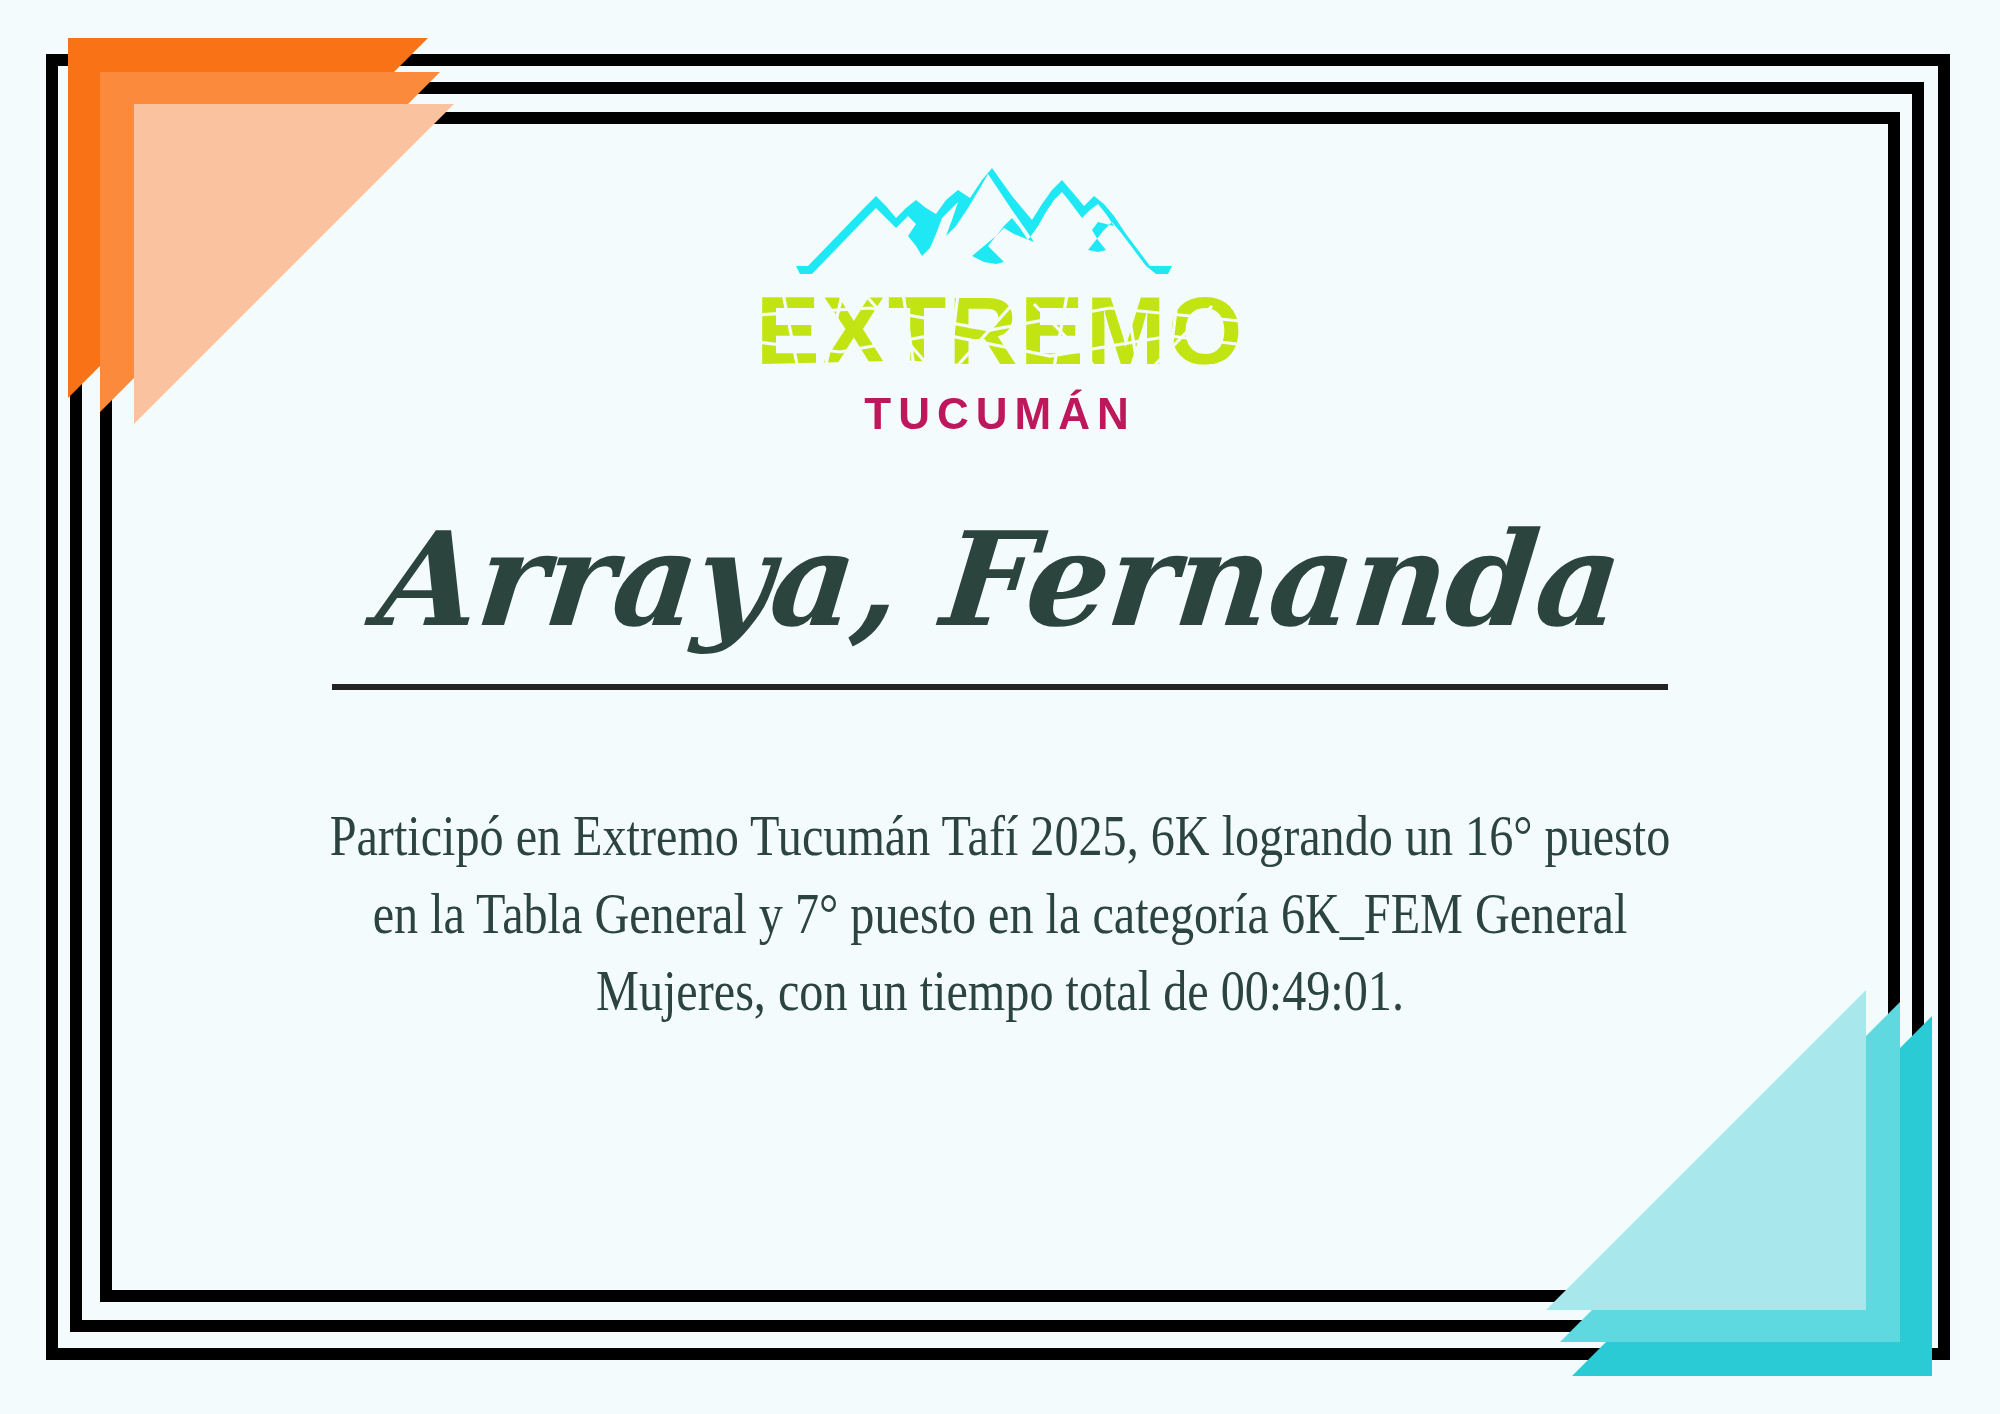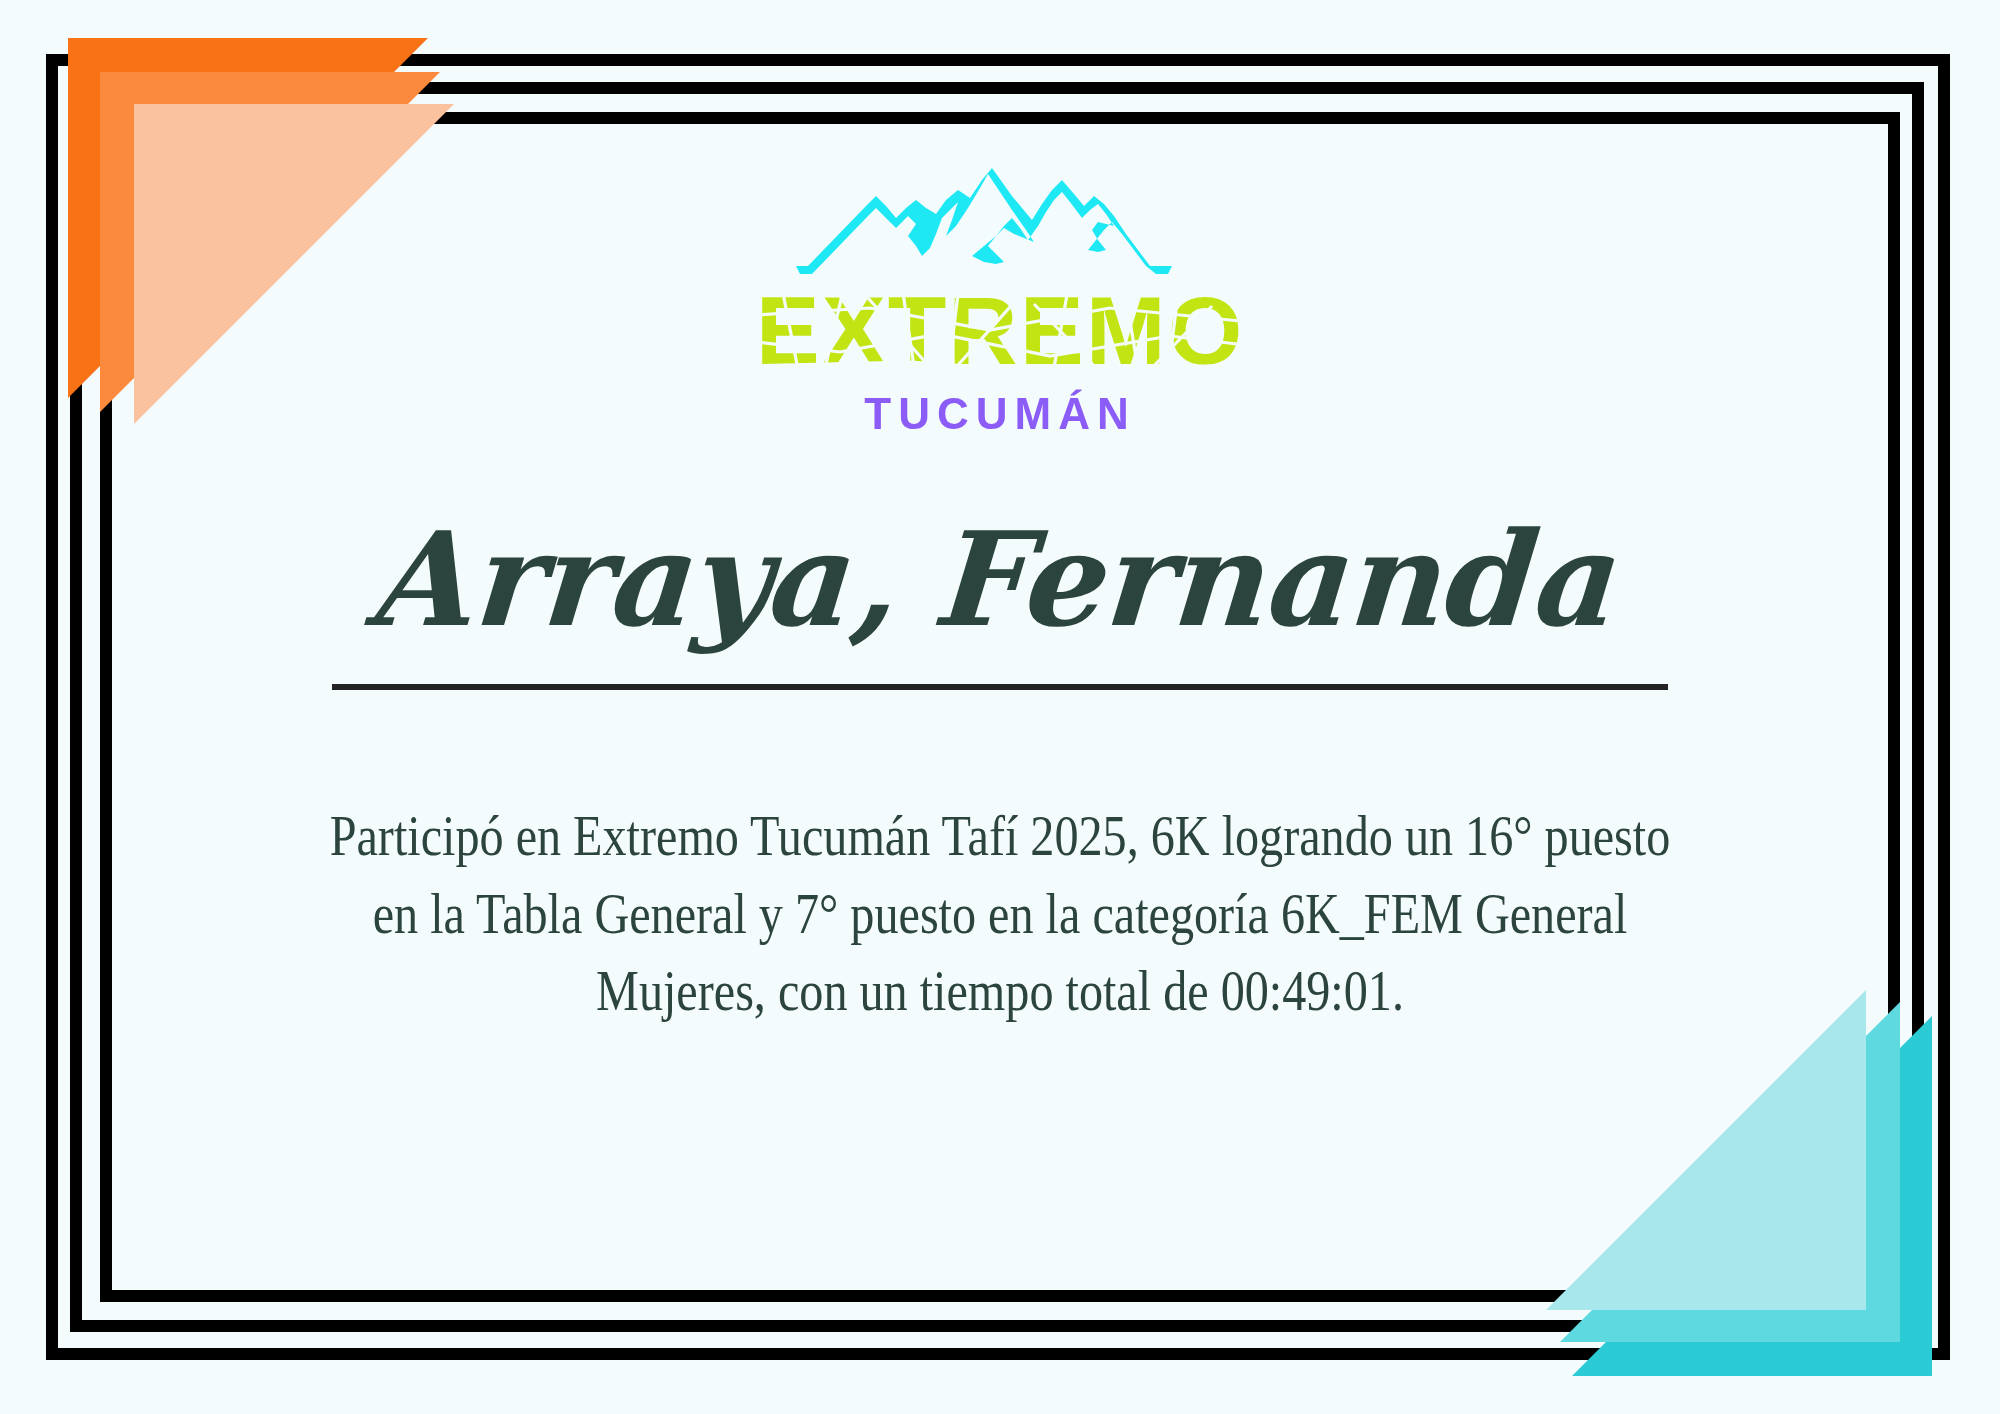--- a/index.html
+++ b/index.html
@@ -71,21 +71,21 @@
     flex-direction: column;
     align-items: center;
   }
   .logo-mountain { width: 420px; height: 120px; display: block; }
   .logo-wordmark { width: 500px; height: 112px; display: block; margin-top: -6px; }
   .logo-sub {
     font-family: "Liberation Sans", sans-serif;
     font-weight: 700;
     font-size: 44px;
     letter-spacing: 7px;
-    color: #8b5cf6;
+    color: #be185d;
     margin-top: 2px;
     line-height: 1;
   }
 
   .recipient-name {
     margin-top: 74px;
     font-size: 130px;
     line-height: 1.08;
     color: #2c443e;
     font-family: "DejaVu Serif", serif;

